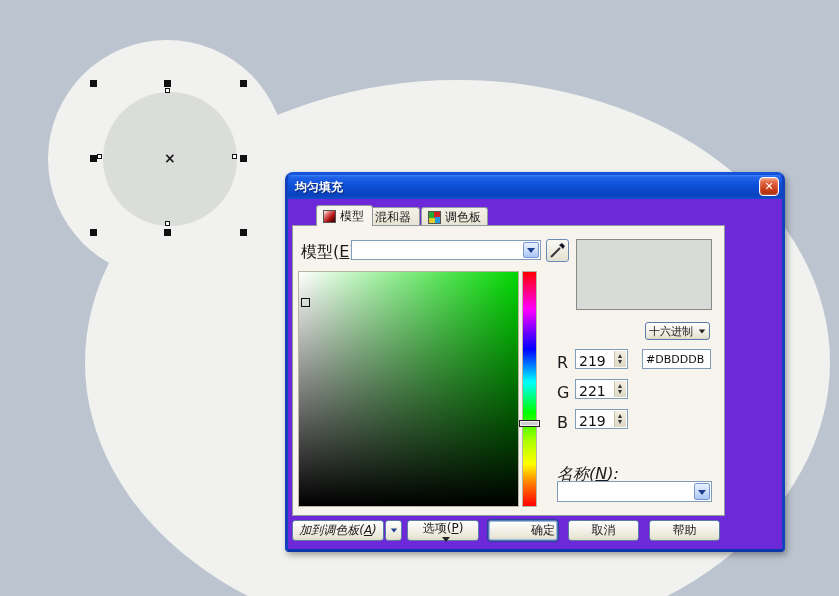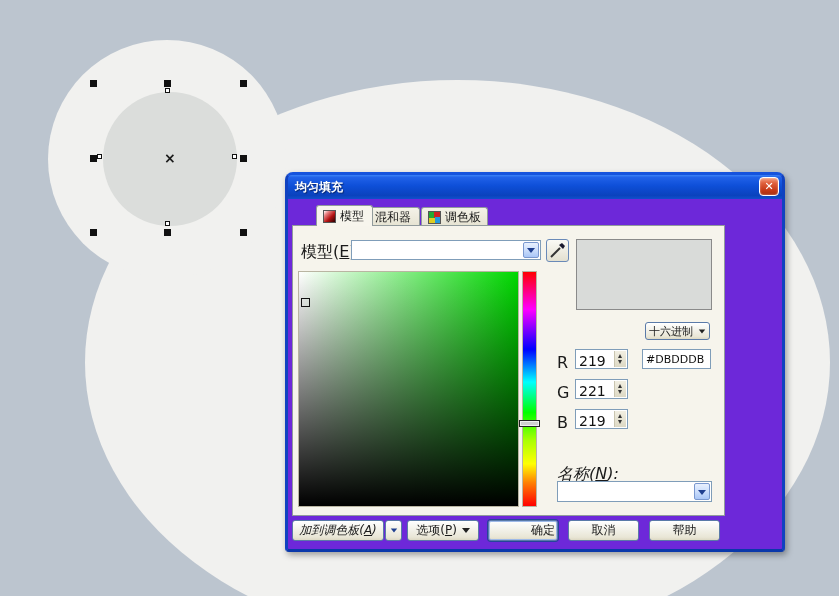--- a/index.html
+++ b/index.html
@@ -228,21 +228,21 @@
       <span class="combo-arrow"></span>
     </div>
   </div>
 
   <div class="abs xpbtn" style="left:4px;top:345px;width:92px;height:21px;font-style:italic;">
     <span><span>加到调色板(</span><span class="u">A</span><span>)</span></span>
   </div>
   <div class="abs xpbtn" style="left:97px;top:345px;width:17px;height:21px;">
     <span class="caret sm" style="margin:0;border-top-color:#1f3f8f;"></span>
   </div>
-  <div class="abs xpbtn" style="left:119px;top:345px;width:72px;height:21px;">
+  <div class="abs xpbtn" style="left:119px;top:345px;width:72px;height:21px;flex-direction:column;">
     <span><span>选项(</span><span class="u">P</span><span>)</span></span>
       <span class="caret"></span>
   </div>
   <div class="abs xpbtn default" style="left:200px;top:345px;width:70px;height:21px;padding-left:40px;">确定</div>
   <div class="abs xpbtn" style="left:280px;top:345px;width:71px;height:21px;">取消</div>
   <div class="abs xpbtn" style="left:361px;top:345px;width:71px;height:21px;">帮助</div>
 
 </div>
 
 </body></html>

